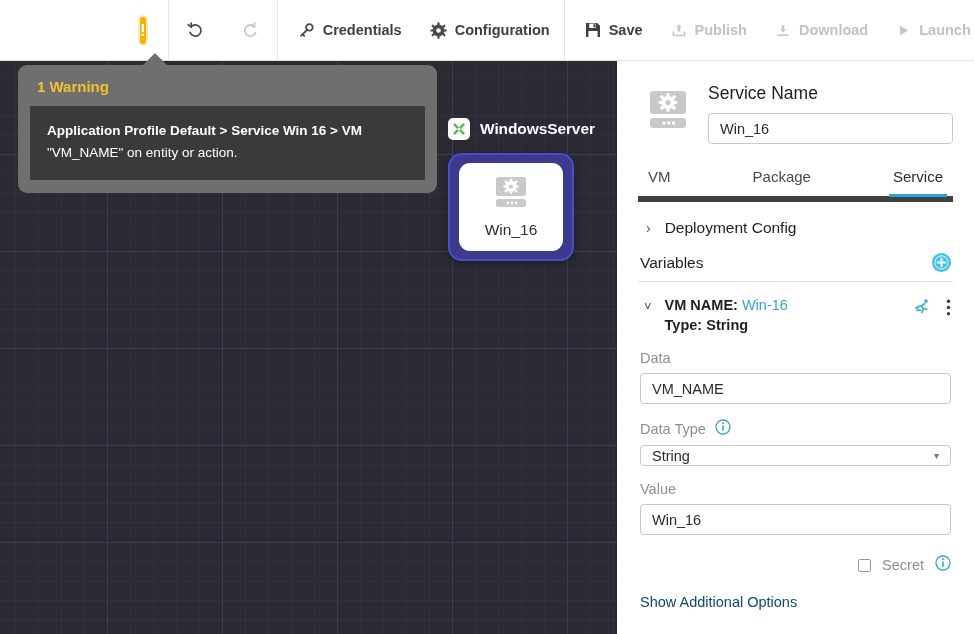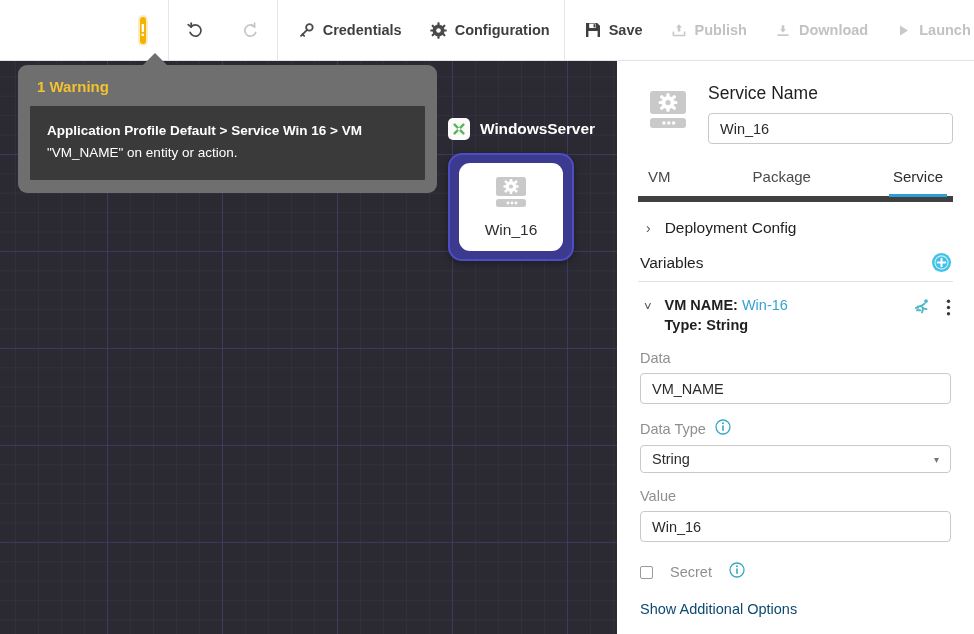--- a/index.html
+++ b/index.html
@@ -184,29 +184,29 @@
   .var-type { font-size: 14.5px; font-weight: 700; color: #1f1f1f; line-height: 20px; }
   .var-actions { display: flex; align-items: center; gap: 13px; padding-top: 2px; }
   .run-ico, .kebab { cursor: pointer; display: flex; }
 
   .field { padding: 15px 2px 0 2px; }
   .field-label {
     font-size: 14.5px; color: #8f8f8f; margin-bottom: 7px;
     display: flex; align-items: center; gap: 9px;
   }
   .select-input {
-    width: 100%; height: 28px; border: 1px solid #c9c9c9; border-radius: 4px;
+    width: 100%; height: 21px; border: 1px solid #c9c9c9; border-radius: 4px;
     background: #ffffff; font-size: 14.5px; color: #2b2b2b;
     padding: 4px 11px; display: flex; align-items: center;
     justify-content: space-between; cursor: pointer;
   }
   .caret { color: #777; font-size: 10px; }
 
   .secret-row {
-    display: flex; align-items: center; gap: 17px; padding: 20px 2px 0 2px;
+    display: flex; align-items: center; gap: 11px; padding: 20px 2px 0 2px; justify-content: flex-end;
   }
   .cbox {
     width: 13px; height: 13px; border: 1px solid #9a9a9a; border-radius: 2px;
     background: #fff; cursor: pointer; flex: 0 0 auto;
   }
   .secret-label { font-size: 14.5px; color: #8f8f8f; }
 
   .link-row { padding: 18px 2px 0 2px; }
   .link {
     font-size: 14.5px; color: #0c4a6e; cursor: pointer; font-weight: 400;

